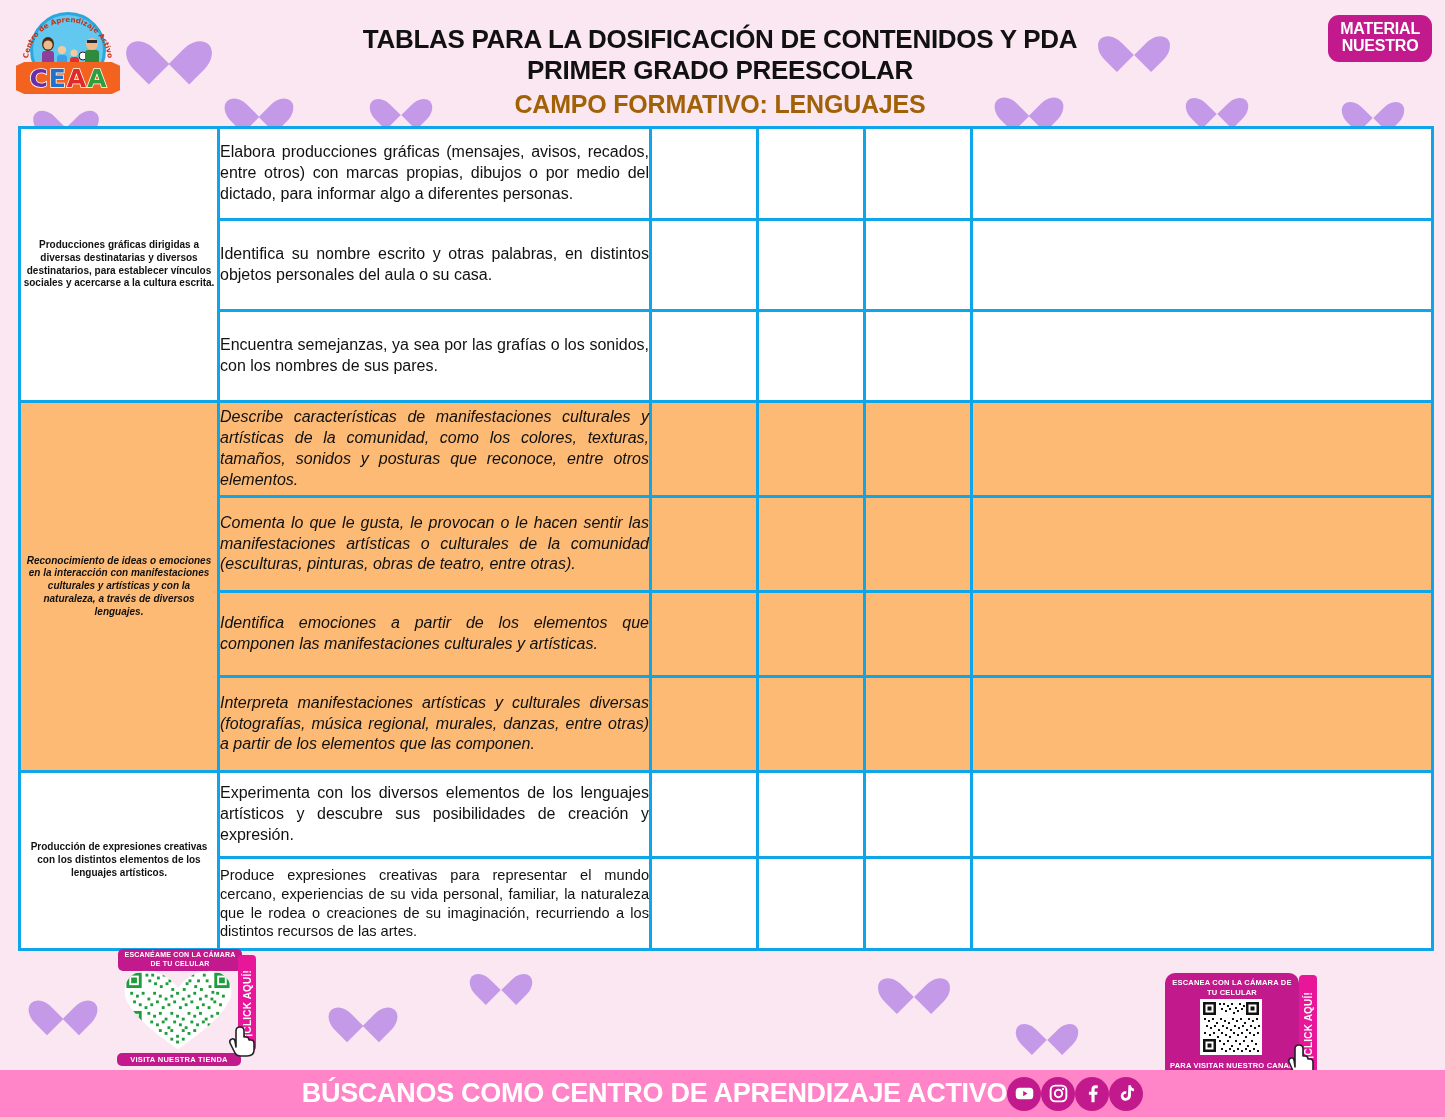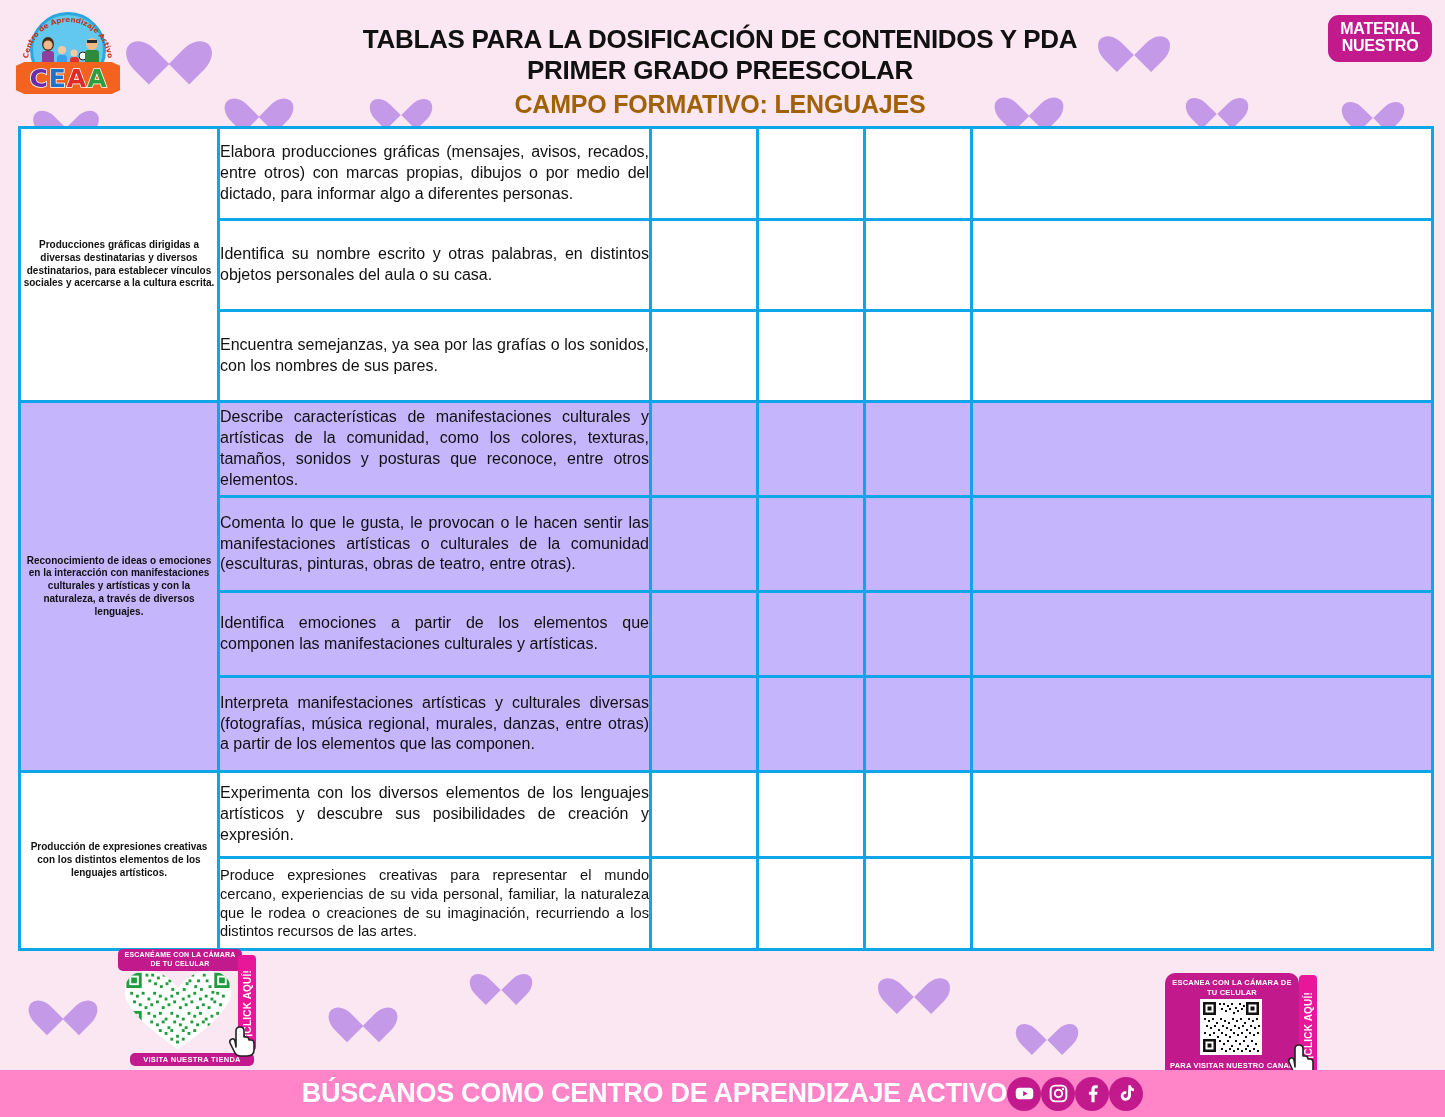--- a/index.html
+++ b/index.html
@@ -71,34 +71,34 @@
   td.content{
     font-weight:bold;font-size:10px;color:#111;text-align:center;
     padding:6px 8px;line-height:1.28;
   }
   td.pda{
     font-size:16px;color:#111;text-align:justify;text-justify:inter-word;
     padding:7px 9px;line-height:1.3;vertical-align:middle;
   }
   td.pda.small{font-size:14.6px;line-height:1.3;}
   td.blank{background:#fff;}
-  tr.peach td,tr.peach td.blank{background:#c4b5fd;}
+  tr.peach td,tr.peach td.blank{background:#fdba74;font-style:italic;}
   .col-n{width:107px;}
   .col-w{width:461px;}
   
   .footer-area{position:absolute;left:0;top:946px;width:1445px;height:125px;}
   .qr-left{position:absolute;left:110px;top:3px;width:150px;height:118px;}
   .qr-head{
     position:absolute;left:8px;top:0;width:120px;
     background:#c21a8d;color:#fff;border-radius:5px;
     font-size:7px;font-weight:bold;text-align:center;padding:2px 2px;line-height:1.25;
     letter-spacing:0.2px;
   }
   .qr-foot{
-    position:absolute;left:20px;bottom:1px;width:120px;
+    position:absolute;left:7px;bottom:1px;width:120px;
     background:#c21a8d;color:#fff;border-radius:5px;
     font-size:7.5px;font-weight:bold;text-align:center;padding:2px;letter-spacing:0.3px;
   }
   .click-tab{
     position:absolute;background:#e8179a;color:#fff;border-radius:4px;
     font-weight:bold;font-size:10px;letter-spacing:0.2px;
     writing-mode:vertical-rl;transform:rotate(180deg);
     display:flex;align-items:center;justify-content:center;
   }
   .qr-right{position:absolute;left:1165px;top:4px;width:160px;height:112px;margin-top:23px;}

